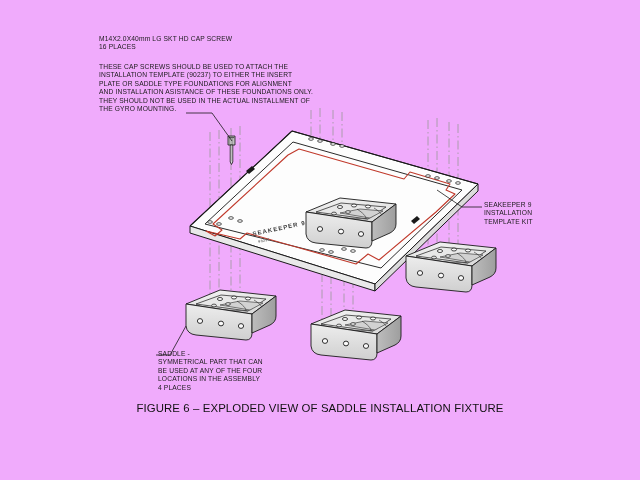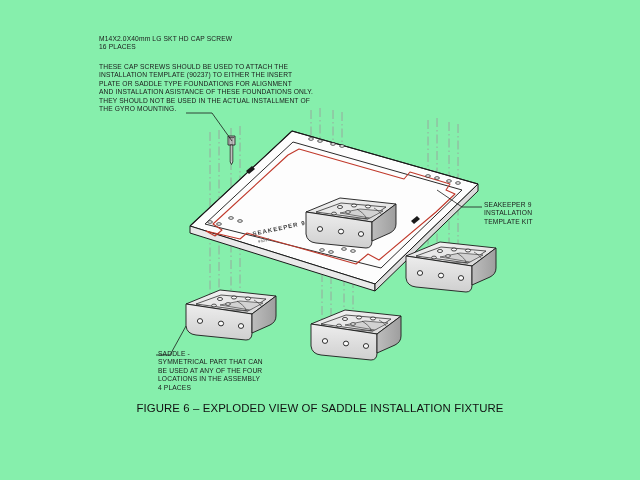--- a/index.html
+++ b/index.html
@@ -8,21 +8,21 @@
     padding: 0;
     background: #ffffff;
   }
   body {
     font-family: "Liberation Sans", sans-serif;
   }
   #page {
     position: relative;
     width: 640px;
     height: 480px;
-    background: #86efac;
+    background: #f0abfc;
     overflow: hidden;
   }
   #drawing {
     position: absolute;
     left: 0;
     top: 0;
     width: 640px;
     height: 480px;
   }
   .note-text {

